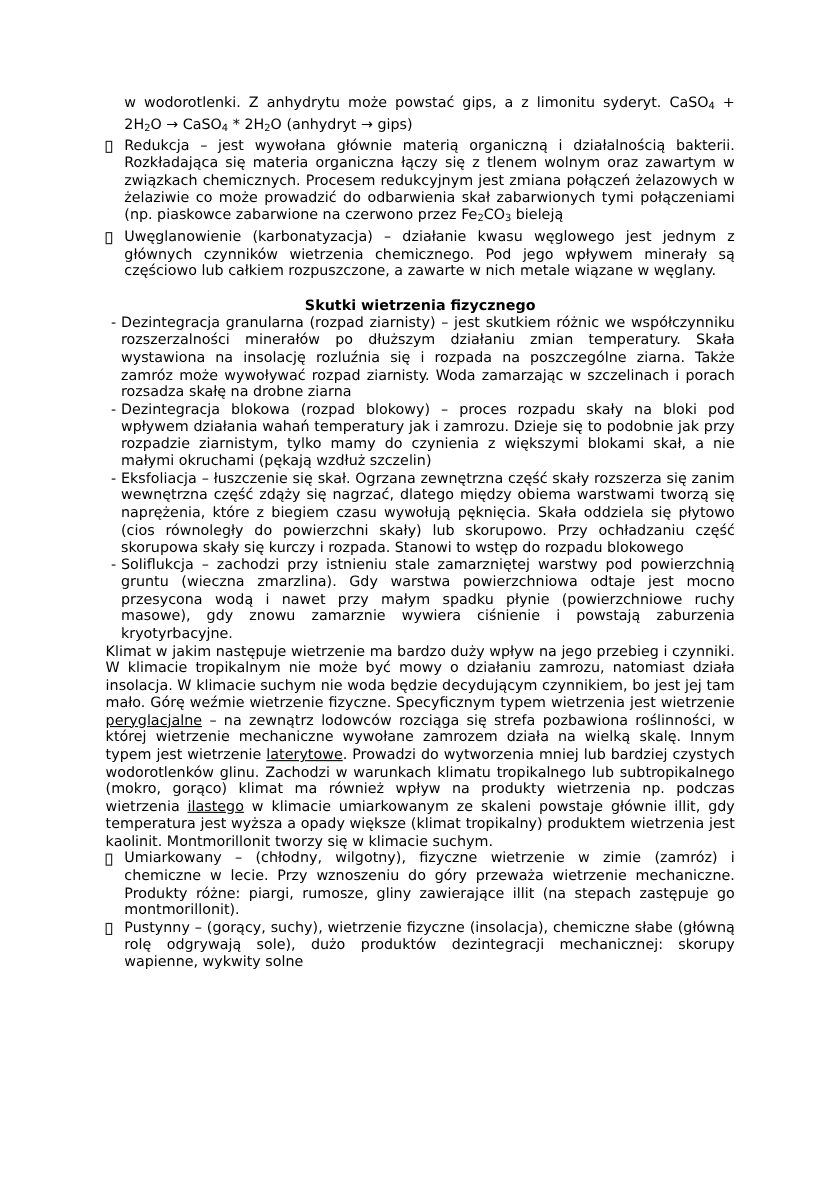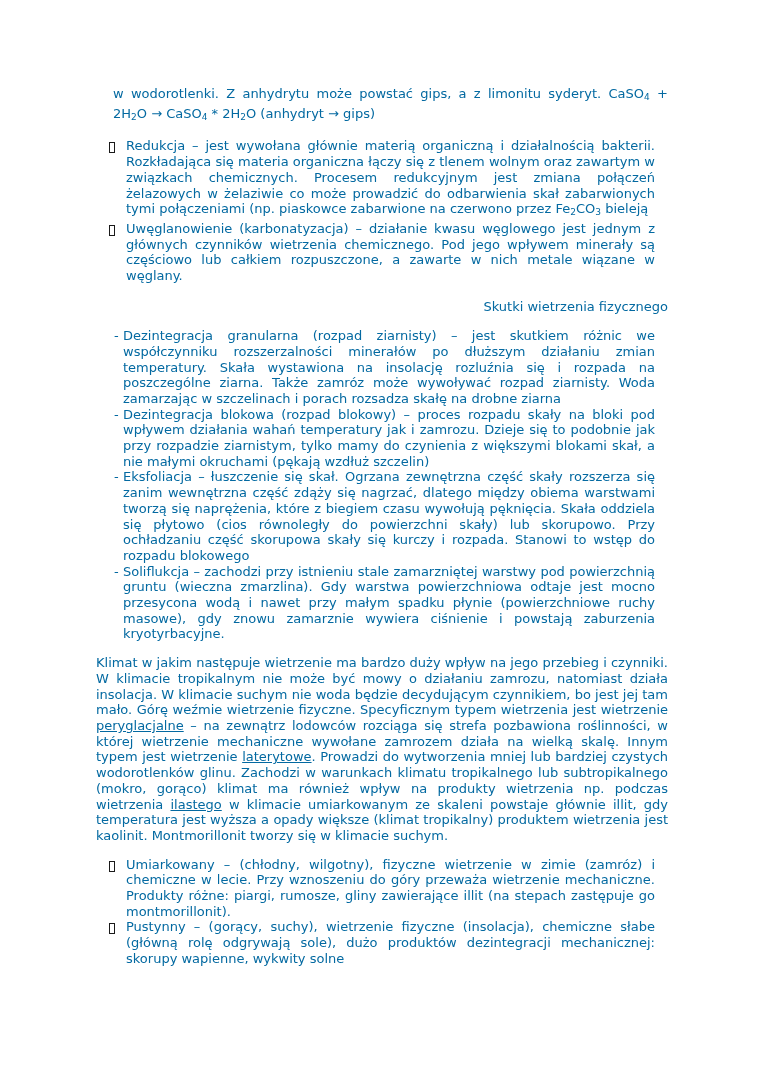--- a/index.html
+++ b/index.html
@@ -2,34 +2,34 @@
 <html lang="pl"><head>
 <meta charset="utf-8">
 <style>
   html,body { margin:0; padding:0; background:#ffffff; }
   .page {
     position:relative;
     width:760px; height:1075px;
     background:#ffffff;
     overflow:hidden;
     font-family:"DejaVu Sans","Liberation Sans",sans-serif;
-    color:#0369a1;
+    color:#000000;
   }
   .content {
     position:absolute;
     left:96px; top:86px;
     width:572px;
     font-size:13px;
     line-height:15.7px;
     text-align:justify;
   }
   .para { margin:0; }
   .cont { margin-left:17px; }
-  .h { font-weight:normal; margin:15.7px 0 0 0; text-align:right; }
-  .list { margin:13px; }
+  .h { font-weight:bold; margin:15.7px 0 0 0; text-align:center; }
+  .list { margin:0; }
   .li { display:flex; }
   .li .marker { flex:none; text-align:left; }
   .box .marker { width:17px; padding-top:3px; }
   .dash .marker { width:14px; padding-left:5px; box-sizing:border-box; }
   .li .txt { flex:1 1 auto; text-align:justify; }
   .tofu {
     display:inline-block;
     width:4px; height:9px;
     border:1px solid #1a1a1a;
     background:transparent;

